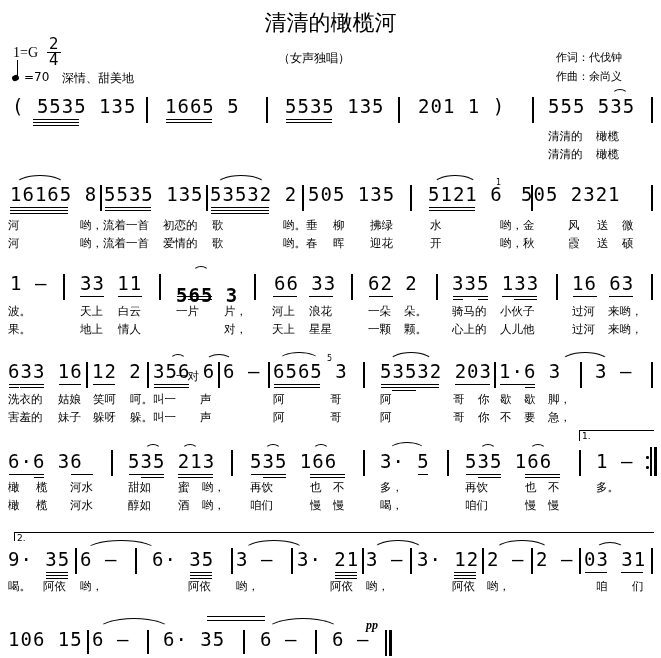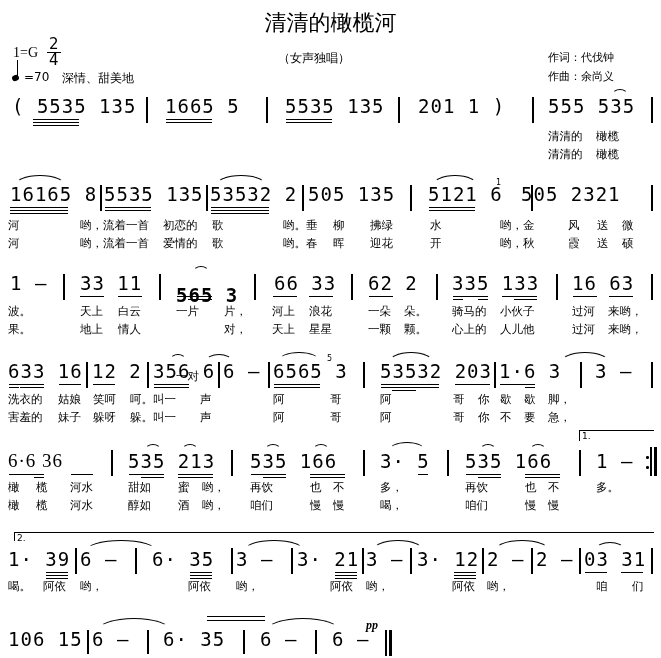--- a/index.html
+++ b/index.html
@@ -1,21 +1,21 @@
 <!DOCTYPE html>
 <html><head>
 <meta charset="utf-8">
 <style>
   html, body { margin:0; padding:0; background:#fff; }
   body { width:661px; height:658px; position:relative; overflow:hidden; color:#000;
          font-family:"DejaVu Sans","Liberation Sans",sans-serif; }
   .abs { position:absolute; white-space:nowrap; }
   .title { font-size:22px; left:0; width:661px; text-align:center; top:8px; }
   .sub { font-size:12px; }
-  .credit { font-size:11px; }
+  .credit { font-size:11px;margin-left:8px; }
   .key { font-size:14px; font-family:"Liberation Serif",serif; }
   .tempo { font-size:12px; }
   .frac { display:inline-block; text-align:center; vertical-align:middle; font-size:15px; line-height:15px; }
   .frac .num { border-bottom:1px solid #000; padding:0 2px; }
   .stem { position:absolute; left:17px; top:60px; width:1px; height:20px; background:#000; }
   .notehead { position:absolute; left:12px; top:75px; width:7px; height:6px; border-radius:50%; background:#000; transform:rotate(-20deg); }
 
   .row { position:absolute; left:0; width:661px; }
   .notes { position:absolute; font-family:"DejaVu Sans Mono","Liberation Mono",monospace; font-size:19px; letter-spacing:1px; }
   .lyric { position:absolute; font-size:11.5px; }
@@ -241,21 +241,21 @@
   <span class="lyric" style="left:330px;top:50px;">哥</span>
   <span class="lyric" style="left:380px;top:50px;">阿</span>
   <span class="lyric" style="left:453px;top:50px;">哥</span>
   <span class="lyric" style="left:478px;top:50px;">你</span>
   <span class="lyric" style="left:500px;top:50px;">不</span>
   <span class="lyric" style="left:524px;top:50px;">要</span>
   <span class="lyric" style="left:548px;top:50px;">急，</span>
 </div>
 
 <div class="row" style="top:450px;">
-  <span class="notes" style="left:8px;top:0;font-family:Liberation Serif, serif;">6·6 36</span>
+  <span class="notes" style="left:8px;top:0;">6·6 36</span>
   <div class="bar" style="left:111px;top:0;height:26px;"></div>
   <div class="slur" style="left:145px;top:-6px;width:14px;height:5px;"></div>
   <div class="slur" style="left:182px;top:-6px;width:14px;height:5px;"></div>
   <span class="notes" style="left:128px;top:0;">535 213</span>
   <div class="bar" style="left:231px;top:0;height:26px;"></div>
   <div class="slur" style="left:265px;top:-6px;width:14px;height:5px;"></div>
   <div class="slur" style="left:313px;top:-6px;width:14px;height:5px;"></div>
   <span class="notes" style="left:250px;top:0;">535 166</span>
   <div class="bar" style="left:363px;top:0;height:26px;"></div>
   <div class="slur" style="left:388px;top:-8px;width:36px;height:8px;"></div>
@@ -311,21 +311,21 @@
   <span class="lyric" style="left:310px;top:48px;">慢</span>
   <span class="lyric" style="left:333px;top:48px;">慢</span>
   <span class="lyric" style="left:380px;top:48px;">喝，</span>
   <span class="lyric" style="left:465px;top:48px;">咱们</span>
   <span class="lyric" style="left:525px;top:48px;">慢</span>
   <span class="lyric" style="left:548px;top:48px;">慢</span>
 </div>
 
 <div class="row" style="top:548px;">
   <div class="volta" style="left:14px;top:-16px;width:637px;height:8px;">2.</div>
-  <span class="notes" style="left:8px;top:0;">1· 39</span>
+  <span class="notes" style="left:8px;top:0;">9· 35</span>
   <div class="bar" style="left:75px;top:0;height:26px;"></div>
   <div class="slur" style="left:85px;top:-8px;width:70px;height:10px;"></div>
   <span class="notes" style="left:80px;top:0;">6 –</span>
   <div class="bar" style="left:135px;top:0;height:26px;"></div>
   <span class="notes" style="left:152px;top:0;">6· 35</span>
   <div class="bar" style="left:231px;top:0;height:26px;"></div>
   <div class="slur" style="left:243px;top:-8px;width:60px;height:10px;"></div>
   <span class="notes" style="left:236px;top:0;">3 –</span>
   <div class="bar" style="left:291px;top:0;height:26px;"></div>
   <span class="notes" style="left:297px;top:0;">3· 21</span>

